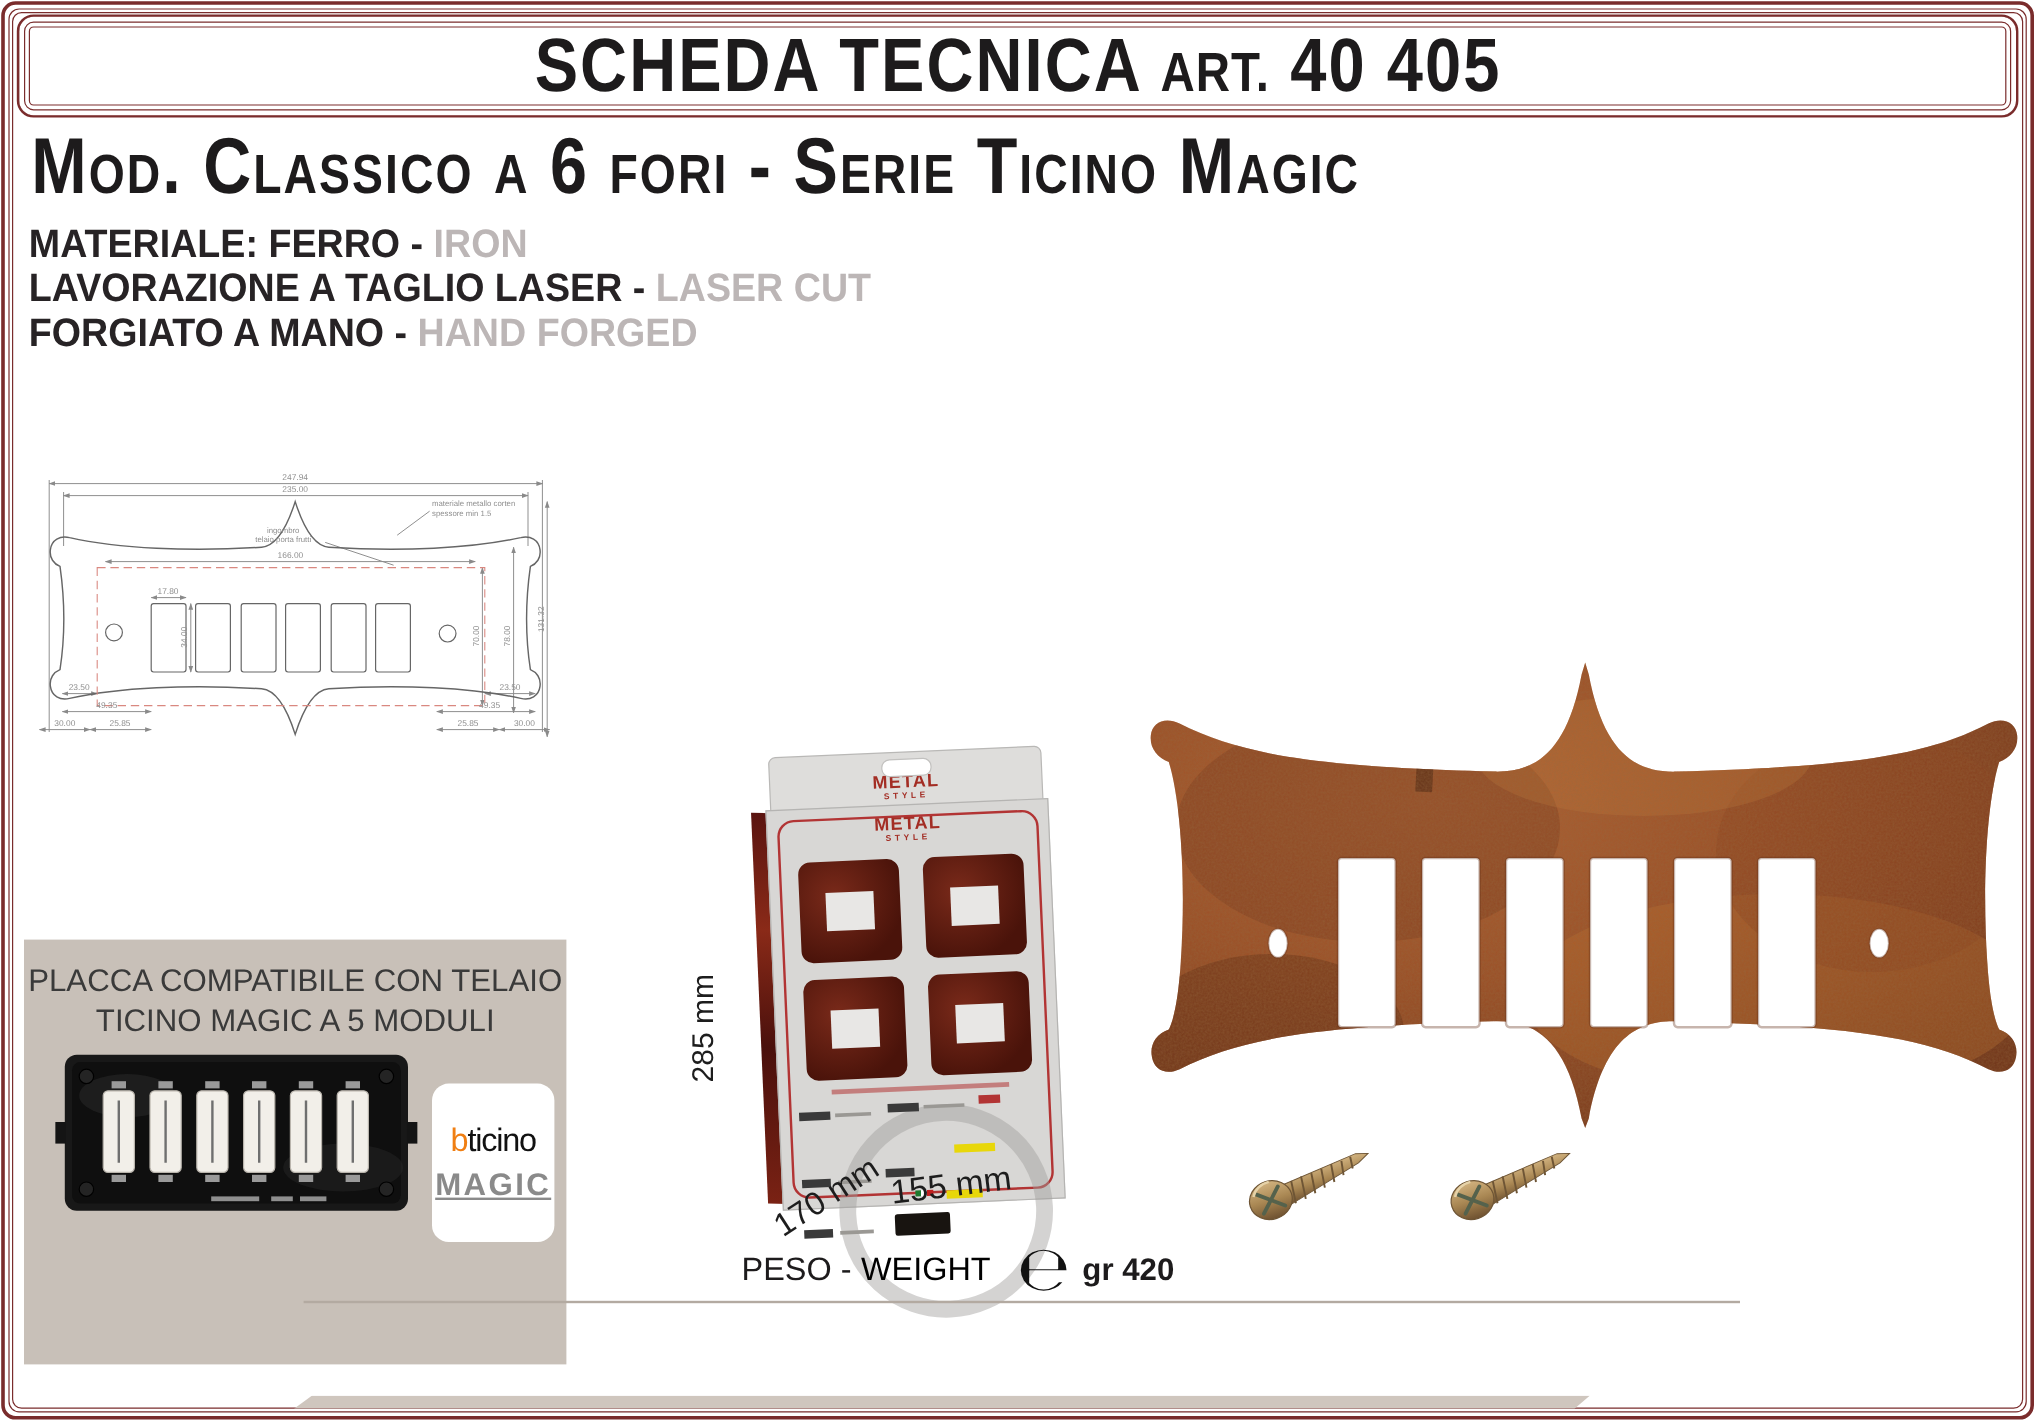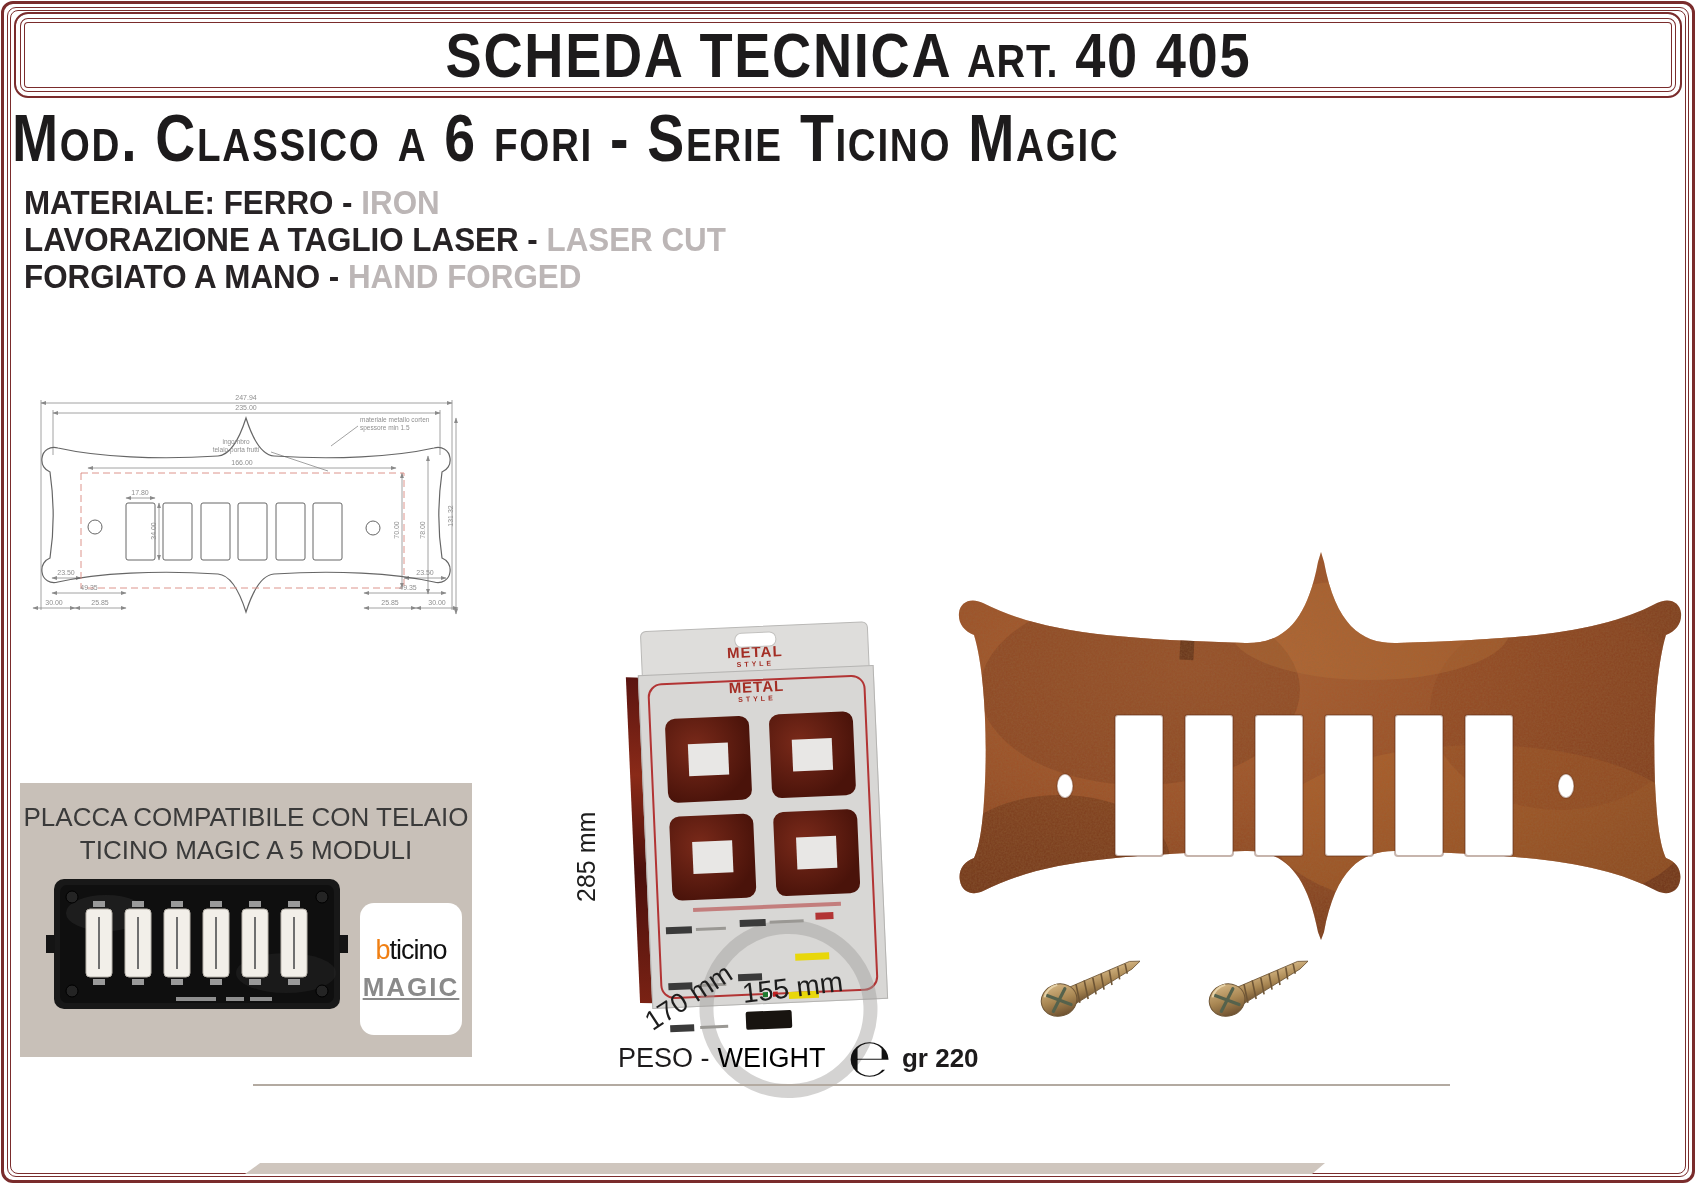--- a/index.html
+++ b/index.html
@@ -9,33 +9,33 @@
   .frame-outer{position:absolute;inset:1px;border:3px solid #7a2c2c;border-radius:12px;pointer-events:none;}
   .frame-mid{position:absolute;inset:7px;border:1px solid #7a2c2c;border-radius:9px;pointer-events:none;}
   .frame-inner{position:absolute;inset:10px;border:1px solid #7a2c2c;border-radius:8px;pointer-events:none;}
   
   .title-box{position:absolute;left:14px;right:14px;top:12px;height:82px;border:2px solid #7a2c2c;
     border-radius:14px;background:#fff;display:flex;align-items:center;justify-content:center;
     box-shadow:inset 0 0 0 4px #fff, inset 0 0 0 5px #7a2c2c, inset 0 0 0 8px #fff, inset 0 0 0 9px #7a2c2c;}
   .title-inner{display:inline-block;transform:scaleX(0.86);white-space:nowrap;
     font-weight:bold;font-size:63px;letter-spacing:2px;color:#1d1b1c;}
   .title-art{font-size:46px;text-transform:uppercase;letter-spacing:1px;}
-  .subtitle{position:absolute;left:12px;top:100px;white-space:nowrap;text-align:center;}
+  .subtitle{position:absolute;left:26px;top:100px;white-space:nowrap;text-align:center;}
   .subtitle span{display:inline-block;transform:scaleX(0.84);transform-origin:left center;
     font-variant:small-caps;font-weight:bold;font-size:66px;letter-spacing:2px;color:#1d1b1c;}
   
   .materials{position:absolute;left:24px;top:184px;font-weight:bold;font-size:33px;line-height:37px;}
   .materials .line{transform:scaleX(0.95);transform-origin:left center;white-space:nowrap;color:#272325;}
   .materials .en{color:#bcb6b6;}
   
   .tech-drawing{position:absolute;left:28px;top:360px;}
   
   .confezione{position:absolute;left:492px;top:436px;font-size:28px;line-height:36px;color:#1d1d1d;}
   
-  .placca-box{position:absolute;left:20px;top:783px;width:452px;height:274px;background:#c8c0b8;}
+  .placca-box{position:absolute;left:20px;top:783px;width:452px;height:354px;background:#c8c0b8;}
   .placca-text{padding-top:18px;text-align:center;font-size:26px;line-height:33px;color:#3a3a3a;}
   .frame-photo{position:absolute;left:26px;top:90px;}
   .magic-card{position:absolute;left:340px;top:120px;width:102px;height:132px;background:#fff;
     border-radius:14px;display:flex;flex-direction:column;align-items:center;justify-content:center;gap:6px;}
   .bt-logo{font-weight:400;font-size:27px;letter-spacing:-1px;color:#111;}
   .bt-logo .b{color:#f07f13;}
   .bt-magic{font-weight:bold;font-size:26px;letter-spacing:2px;color:#8a8a8a;text-decoration:underline;}
   
   .package{position:absolute;left:644px;top:626px;width:236px;height:378px;transform:rotate(-2.5deg);}
   .pkg-spine{position:absolute;left:-12px;top:46px;width:16px;height:326px;
@@ -321,21 +321,21 @@
   </div>
 
   <div class="dim dim-285">285 mm</div>
   <div class="dim dim-170">170 mm</div>
   <div class="dim dim-155">155 mm</div>
 
   <div class="weight-line">
     <span>PESO - </span>
     <span class="weight-en">WEIGHT</span>
     <span class="e-mark">℮</span>
-    <span class="weight-val">gr 220</span>
+    <span class="weight-val">gr 420</span>
   </div>
 
   <svg class="plate-photo" width="740" height="402" viewBox="0 0 740 402">
     <defs>
       <radialGradient id="pg" cx="32%" cy="30%" r="85%">
         <stop offset="0" stop-color="#b06233"></stop>
         <stop offset="0.45" stop-color="#9c4f26"></stop>
         <stop offset="1" stop-color="#6f3318"></stop>
       </radialGradient>
       <filter id="rustN" x="0" y="0" width="100%" height="100%">

